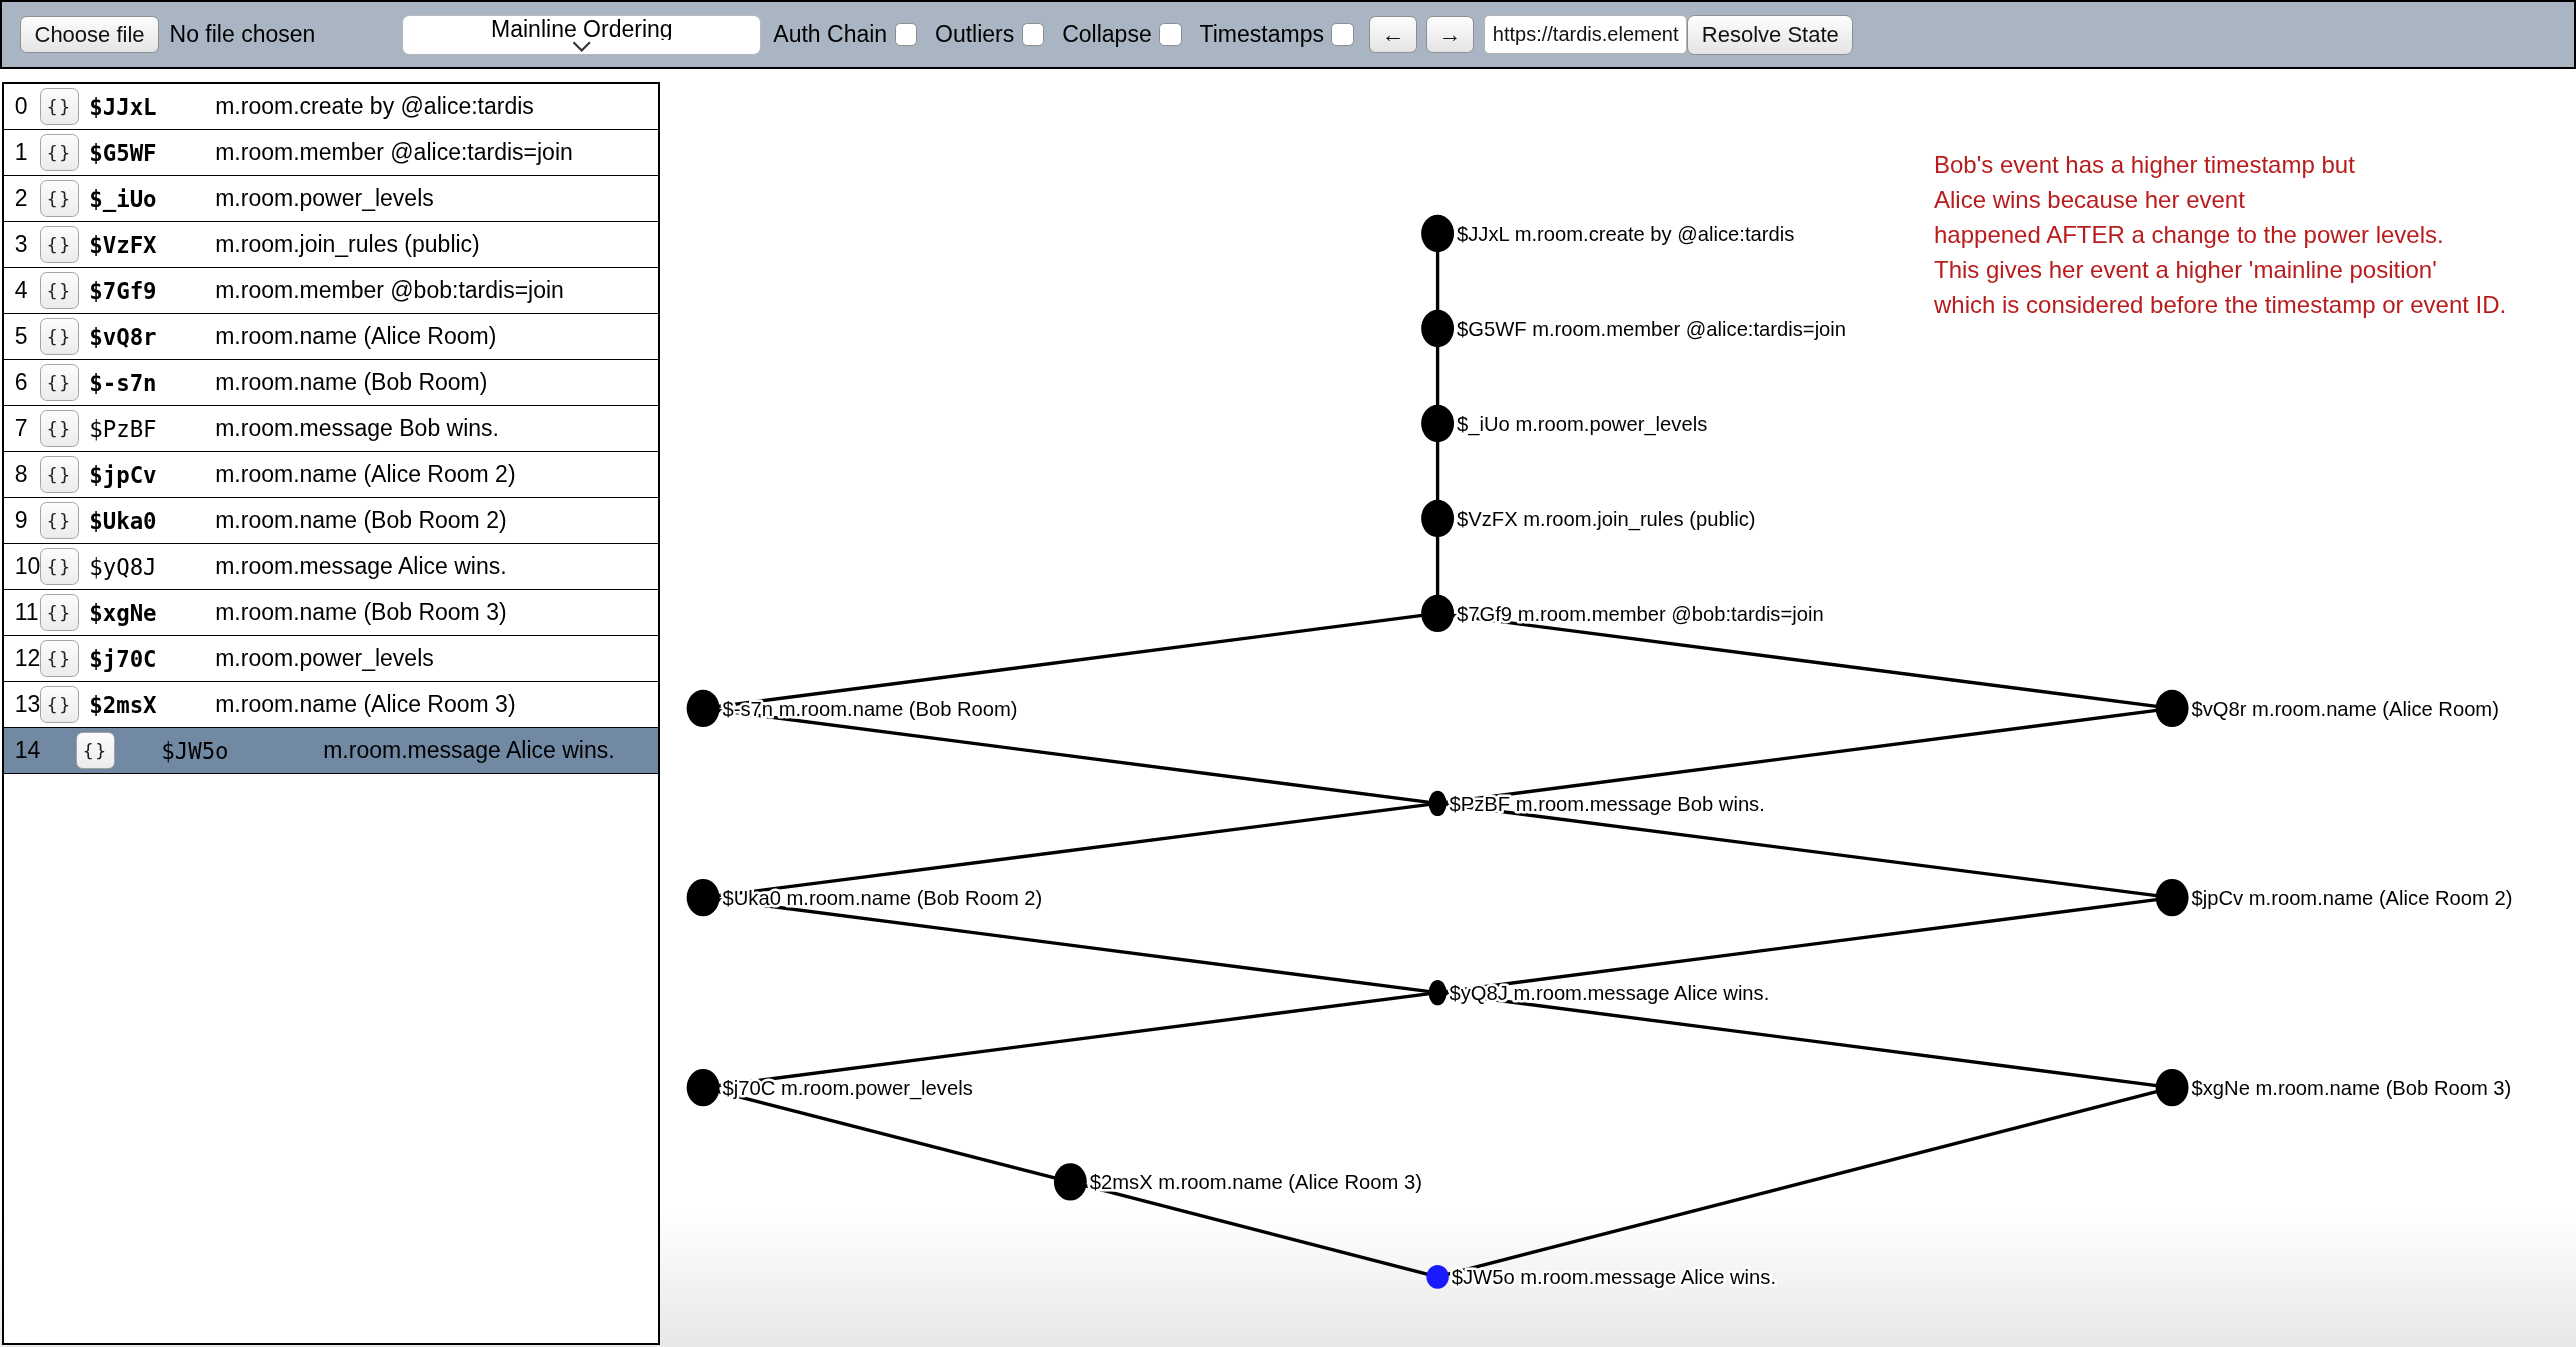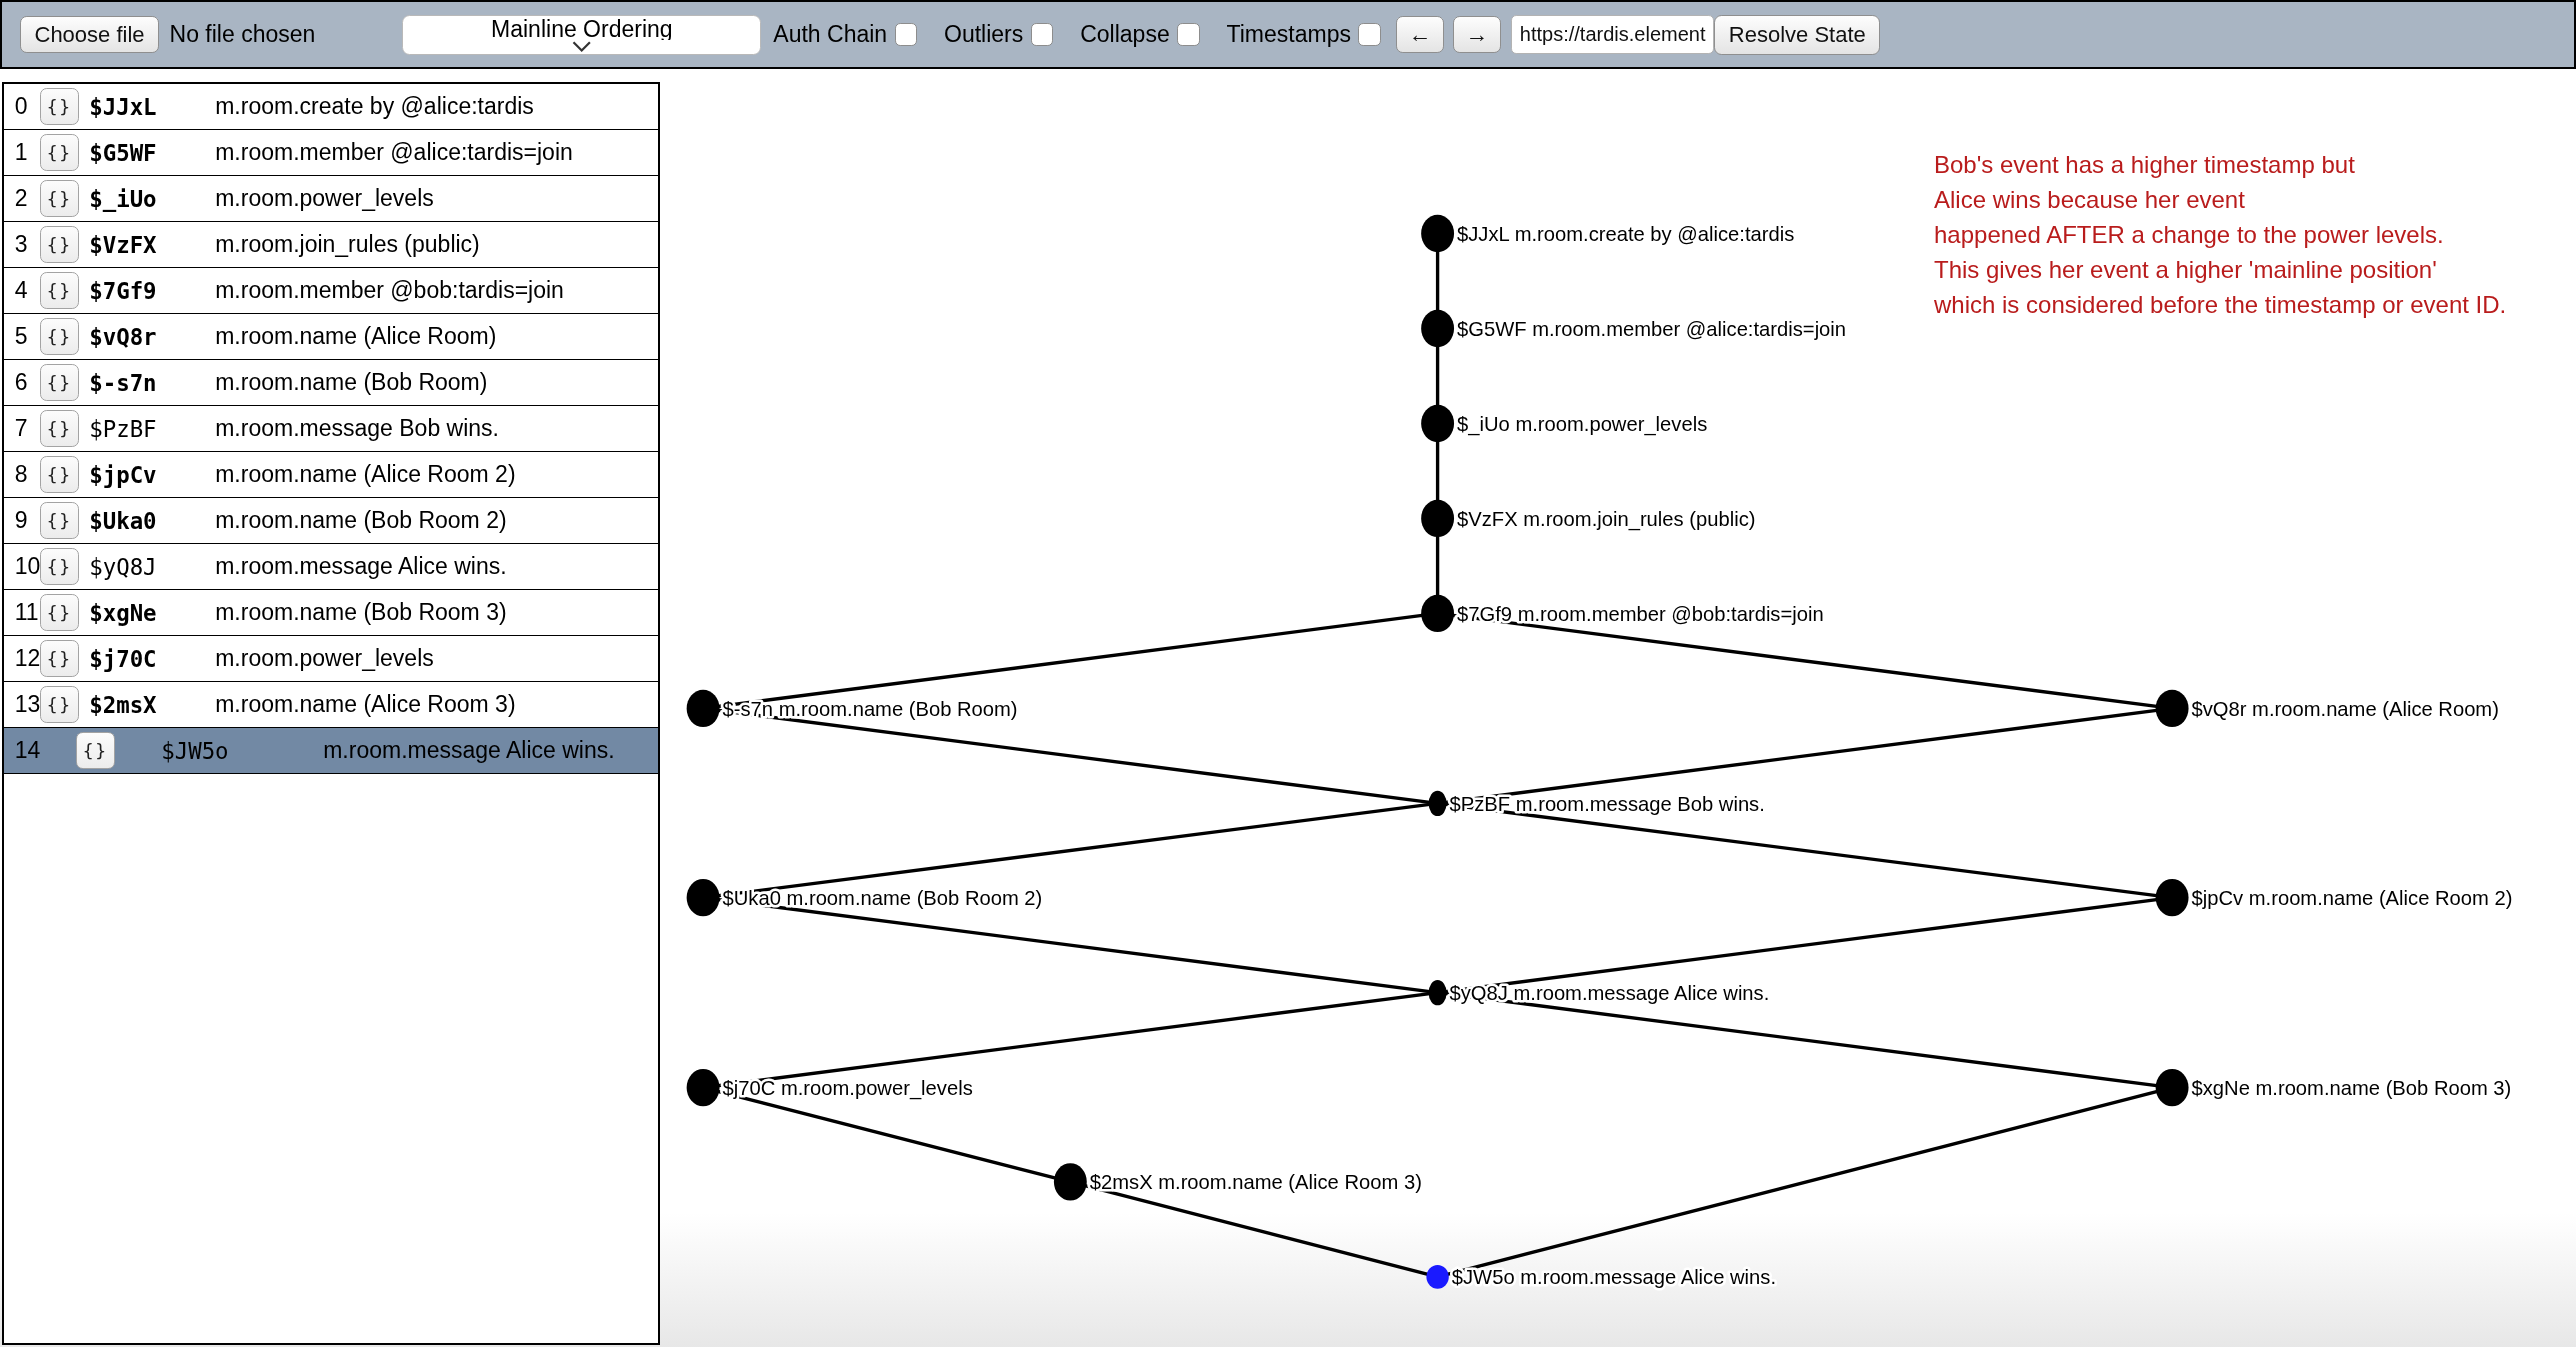--- a/index.html
+++ b/index.html
@@ -29,21 +29,21 @@
   }
   .file-status { margin-left:10.5px; white-space:nowrap; }
   .select {
     margin-left:87px; width:359px; height:40px; background:#fff;
     border:0.7px solid #b9b9b9; border-radius:7.5px;
     display:flex; align-items:center; padding:0 12px;
     font-size:23px; white-space:nowrap;flex-direction:column;
   }
   .select .sel-value { flex:1 1 auto; overflow:hidden; }
   .select svg { flex:0 0 auto; }
-  .cb-label { margin-left:27px; white-space:nowrap; }
+  .cb-label { margin-left:18px; white-space:nowrap; }
   .cb-label.first { margin-left:12px; }
   .checkbox {
     margin-left:7.5px; width:22.4px; height:22.4px; flex:0 0 auto;
     background:#fff; border:1.5px solid #8d8d8d; border-radius:5.2px;
     display:inline-block;
   }
   .nav-btn { width:48px; padding:0; font-size:23px; }
   .nav-btn.back { margin-left:15px; }
   .nav-btn.fwd { margin-left:9px; }
   .url-input {

